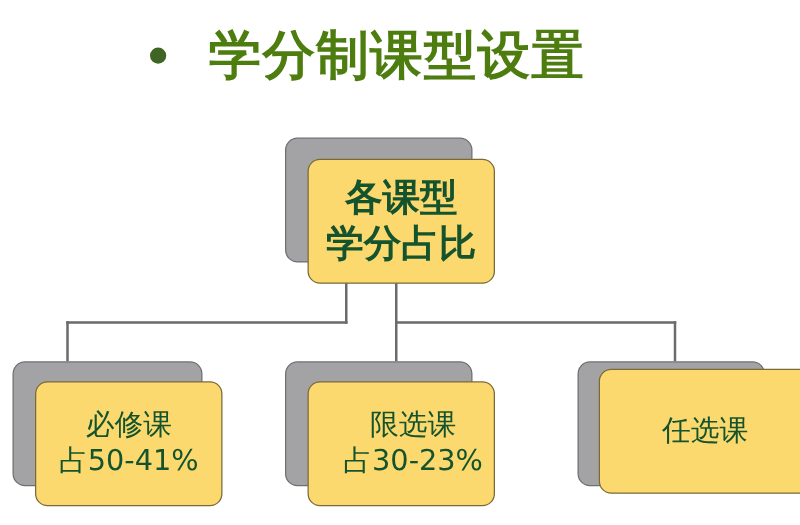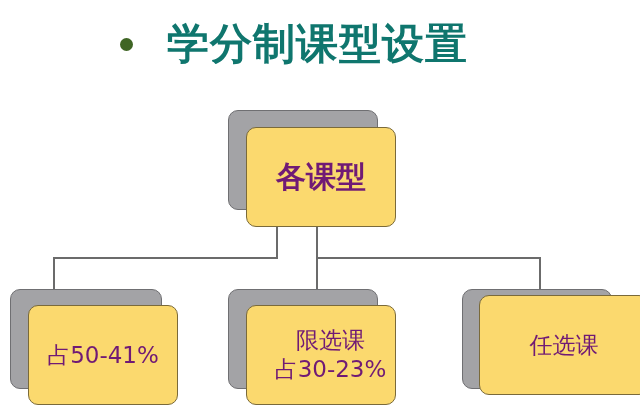--- a/index.html
+++ b/index.html
@@ -1,21 +1,21 @@
 <!DOCTYPE html>
 <html><head>
   <meta charset="utf-8">
   <style>
     html,body{margin:0;padding:0;}
     body{width:640px;height:420px;background:#ffffff;position:relative;overflow:hidden;font-family:"DejaVu Sans","Liberation Sans",sans-serif;}
-    .title{position:absolute;left:120px;top:14px;height:60px;display:flex;align-items:center;color:#0f766e;font-family:Liberation Serif, serif;}
+    .title{position:absolute;left:120px;top:14px;height:60px;display:flex;align-items:center;color:#4d7c0f;font-family:Liberation Serif, serif;}
     .bullet{width:13px;height:13px;border-radius:50%;background:#3f6524;margin-right:34px;}
     .title-text{font-size:42px;font-weight:bold;letter-spacing:1px;}
     .back{position:absolute;background:#a3a3a6;border:1px solid #6f6f72;border-radius:10px;box-sizing:border-box;}
-    .front{position:absolute;background:#fbd96e;border:1.5px solid #7a6a3a;border-radius:10px;box-sizing:border-box;display:flex;flex-direction:column;align-items:center;justify-content:center;color:#701a75;line-height:1.25;}
+    .front{position:absolute;background:#fbd96e;border:1.5px solid #7a6a3a;border-radius:10px;box-sizing:border-box;display:flex;flex-direction:column;align-items:center;justify-content:center;color:#14532d;line-height:1.25;}
     .front.top .line{font-size:30px;font-weight:bold;}
     .front.leaf .line{font-size:23px;}
     .ln{position:absolute;background:#6b6b6b;}
   </style>
 </head>
 <body>
 
 <div class="title">
   <span class="bullet"></span>
   <span class="title-text">学分制课型设置</span>
@@ -24,24 +24,26 @@
 <div class="ln" style="left:276px;top:226px;width:2px;height:33px;"></div>
 <div class="ln" style="left:316px;top:226px;width:2px;height:63px;"></div>
 <div class="ln" style="left:53px;top:257px;width:225px;height:2px;"></div>
 <div class="ln" style="left:316px;top:257px;width:225px;height:2px;"></div>
 <div class="ln" style="left:53px;top:257px;width:2px;height:32px;"></div>
 <div class="ln" style="left:539px;top:257px;width:2px;height:32px;"></div>
 
 <div class="back" style="left:228px;top:110px;width:150px;height:100px;"></div>
 <div class="front top" style="left:246px;top:127px;width:150px;height:100px;">
   <span class="line">各课型</span>
+  <span class="line">学分占比</span>
 </div>
 
 <div class="back" style="left:10px;top:289px;width:152px;height:100px;"></div>
 <div class="front leaf" style="left:28px;top:305px;width:150px;height:100px;">
+  <span class="line">必修课</span>
   <span class="line">占50-41%</span>
 </div>
 
 <div class="back" style="left:228px;top:289px;width:150px;height:100px;"></div>
 <div class="front leaf" style="left:246px;top:305px;width:150px;height:100px;padding-left:19px;">
   <span class="line">限选课</span>
   <span class="line">占30-23%</span>
 </div>
 
 <div class="back" style="left:462px;top:289px;width:150px;height:100px;"></div>

